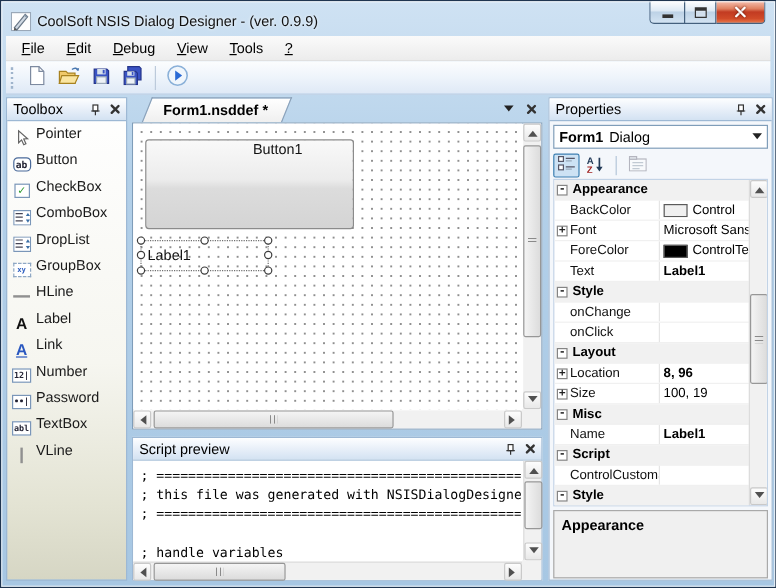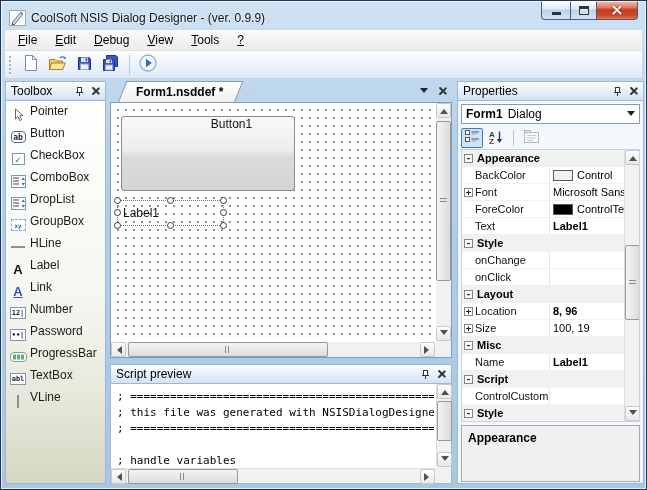--- a/index.html
+++ b/index.html
@@ -310,31 +310,20 @@
             <span class="tbx-label">Number</span>
           </div>
           <div class="tbx-row">
             <span class="tbx-ico">
               <span class="tbx-box">••|</span>
             </span>
             <span class="tbx-label">Password</span>
           </div>
           <div class="tbx-row">
             <span class="tbx-ico">
-              <svg width="17" height="10" viewBox="0 0 17 10">
-                <rect x="0.5" y="0.5" width="16" height="9" rx="3.5" fill="#fff" stroke="#7a96b8"></rect>
-                <rect x="3" y="2.5" width="3" height="5" fill="#57b857"></rect>
-                <rect x="7" y="2.5" width="3" height="5" fill="#57b857"></rect>
-                <rect x="11" y="2.5" width="3" height="5" fill="#57b857"></rect>
-              </svg>
-            </span>
-            <span class="tbx-label">ProgressBar</span>
-          </div>
-          <div class="tbx-row">
-            <span class="tbx-ico">
               <span class="tbx-box">abl</span>
             </span>
             <span class="tbx-label">TextBox</span>
           </div>
           <div class="tbx-row">
             <span class="tbx-ico">
               <span class="vl"></span>
             </span>
             <span class="tbx-label">VLine</span>
           </div>

